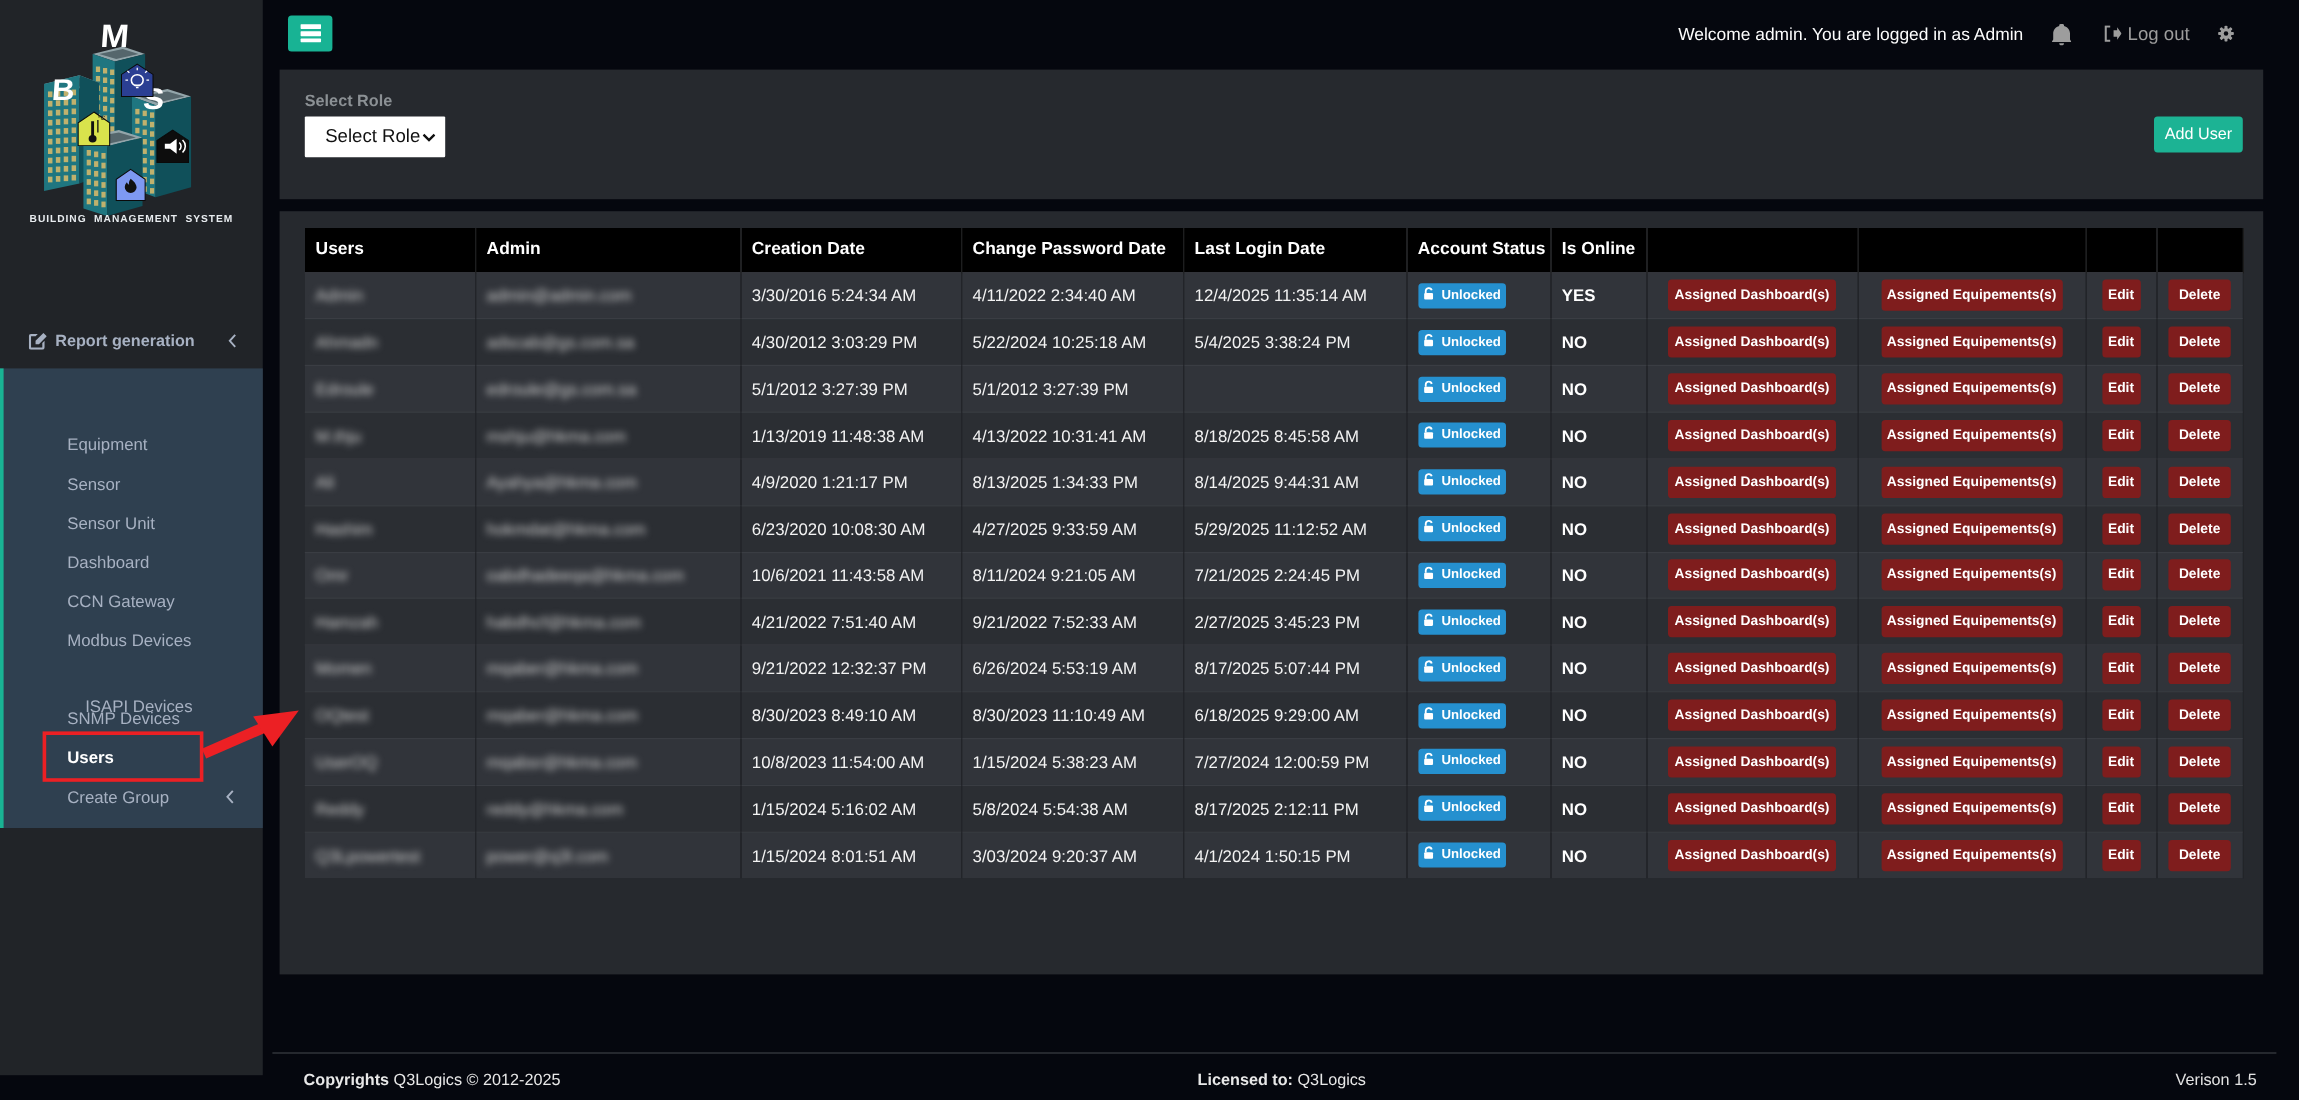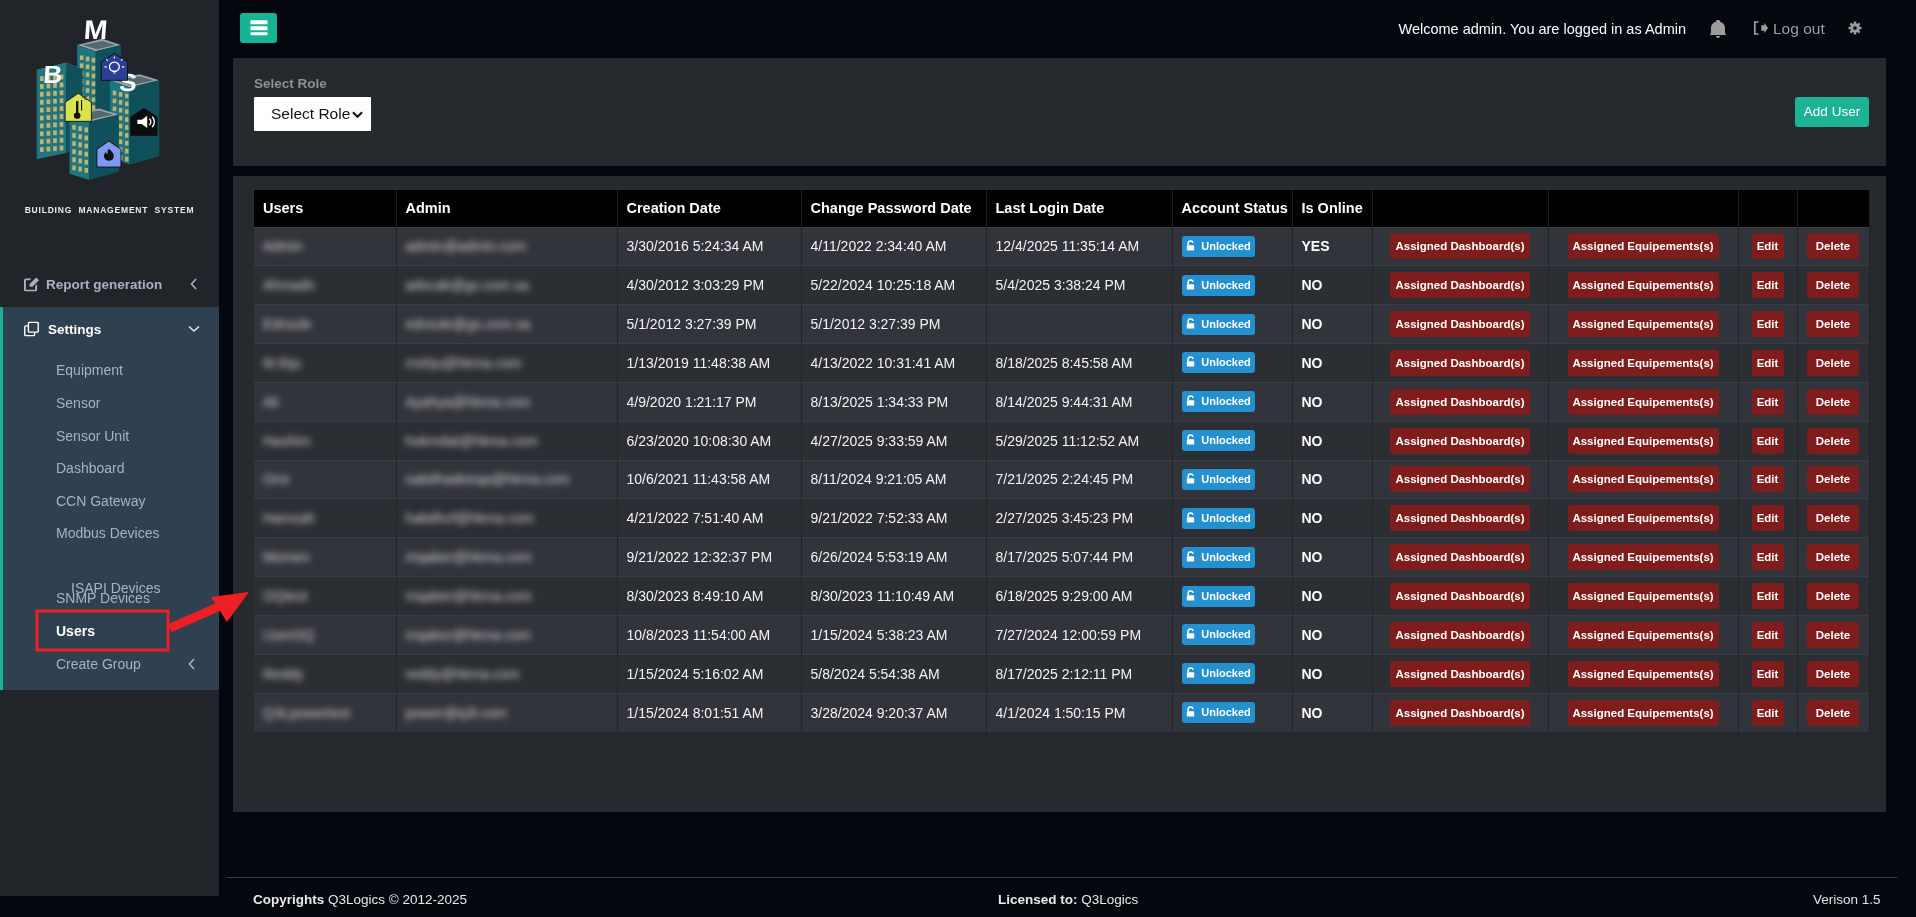--- a/index.html
+++ b/index.html
@@ -4,21 +4,21 @@
 <style>
 * { margin:0; padding:0; box-sizing:border-box; }
 html,body { width:1916px; height:917px; overflow:hidden; background:#05070e;
   font-family:"Liberation Sans", sans-serif; }
 #page { position:relative; width:1916px; height:917px; }
 
 
 #sidebar { position:absolute; left:0; top:0; width:219px; height:896px; background:#212428; }
 #logo { position:absolute; left:0; top:16px; width:219px; text-align:center; }
 #logocap { position:absolute; left:0; top:177px; width:219px; text-align:center;
-  color:#e8ecef; font-size:8.5px; font-weight:700; letter-spacing:0.8px;margin-top:28px; }
+  color:#e8ecef; font-size:8.5px; font-weight:700; letter-spacing:0.8px; }
 .navitem { position:absolute; left:0; width:219px; height:46px; color:#a7b1c2;
   font-size:13.5px; font-weight:600; }
 .navitem .ico { position:absolute; left:24px; top:50%; transform:translateY(-50%); width:15px; height:15px; }
 .navitem .txt { position:absolute; left:46px; top:50%; transform:translateY(-50%); }
 .navitem .chev { position:absolute; right:20px; top:50%; transform:translateY(-50%); font-size:13px; color:#a7b1c2; }
 #settingsblock { position:absolute; left:0; top:307px; width:219px; height:383px;
   background:#2f4050; border-left:3px solid #19b394; }
 .subitem { position:absolute; left:56px; color:#a7b1c2; font-size:14px; font-weight:400; transform:translateY(-50%); }
 
 
@@ -222,32 +222,20 @@
       <svg class="ico" viewBox="0 0 16 16">
           <path fill="#a7b1c2" d="M14 8v6a2 2 0 0 1-2 2H2a2 2 0 0 1-2-2V4a2 2 0 0 1 2-2h6L6 4H2v10h10V10l2-2zM6 8l7-7 3 3-7 7H6V8z"></path>
         </svg>
       <span class="txt">Report generation</span>
         <svg class="chev" width="7" height="12" viewBox="0 0 7 12" style="right:22px;">
           <path d="M6 1L1.5 6L6 11" stroke="#a7b1c2" stroke-width="1.6" fill="none"></path>
         </svg>
     </div>
 
     <div id="settingsblock"></div>
-    <div class="navitem" style="top:306px; color:#fff; font-weight:700;">
-      <svg class="ico" viewBox="0 0 16 16">
-          <g fill="none" stroke="#fff" stroke-width="1.5">
-            <rect x="4.7" y="0.8" width="10.5" height="10.5" rx="1"></rect>
-            <path d="M11.3 11.3v2.9a1 1 0 0 1-1 1H1.8a1 1 0 0 1-1-1V5.7a1 1 0 0 1 1-1h2.9"></path>
-          </g>
-        </svg>
-      <span class="txt" style="left:48px;">Settings</span>
-        <svg class="chev" width="12" height="7" viewBox="0 0 12 7" style="right:19px;">
-          <path d="M1 1L6 5.5L11 1" stroke="#dfe3e8" stroke-width="1.6" fill="none"></path>
-        </svg>
-    </div>
 
     <div class="subitem" style="top:370px;">Equipment</div>
     <div class="subitem" style="top:403px;">Sensor</div>
     <div class="subitem" style="top:436px;">Sensor Unit</div>
     <div class="subitem" style="top:468px;">Dashboard</div>
     <div class="subitem" style="top:501px;">CCN Gateway</div>
     <div class="subitem" style="top:533px;">Modbus Devices</div>
     <div class="subitem" style="top:588px;margin-left:15px;">ISAPI Devices</div>
     <div class="subitem" style="top:598px;">SNMP Devices</div>
     <div class="subitem" style="top:631px; color:#fff; font-weight:700;">Users</div>
@@ -520,21 +508,21 @@
           <td><span class="yn">NO</span></td>
           <td style="text-align:center; padding:0;"><span class="btn-teal" style="width:140px;">Assigned Dashboard(s)</span></td>
           <td style="text-align:center; padding:0;"><span class="btn-teal" style="width:151px;">Assigned Equipements(s)</span></td>
           <td style="text-align:center; padding:0;"><span class="btn-teal" style="width:32px;">Edit</span></td>
           <td style="text-align:center; padding:0;"><span class="btn-teal" style="width:52px;">Delete</span></td>
         </tr>
         <tr class="odd">
           <td><span class="blur">Q3Lpowertest</span></td>
           <td><span class="blur">power@q3l.com</span></td>
           <td>1/15/2024 8:01:51 AM</td>
-          <td>3/28/2024 9:20:37 AM</td>
+          <td>3/03/2024 9:20:37 AM</td>
           <td>4/1/2024 1:50:15 PM</td>
           <td style="text-align:left;"><span class="btn-unlock"><svg width="12" height="12" viewBox="0 0 12 12" style="vertical-align:-2px; margin-right:4px;">
                 <path d="M3.1 5.2V3.6a2.55 2.55 0 0 1 5-.7" stroke="#fff" stroke-width="1.5" fill="none"></path>
                 <rect x="1.8" y="5.2" width="7.4" height="5.4" rx="0.9" fill="#fff"></rect>
               </svg>Unlocked</span></td>
           <td><span class="yn">NO</span></td>
           <td style="text-align:center; padding:0;"><span class="btn-teal" style="width:140px;">Assigned Dashboard(s)</span></td>
           <td style="text-align:center; padding:0;"><span class="btn-teal" style="width:151px;">Assigned Equipements(s)</span></td>
           <td style="text-align:center; padding:0;"><span class="btn-teal" style="width:32px;">Edit</span></td>
           <td style="text-align:center; padding:0;"><span class="btn-teal" style="width:52px;">Delete</span></td>

